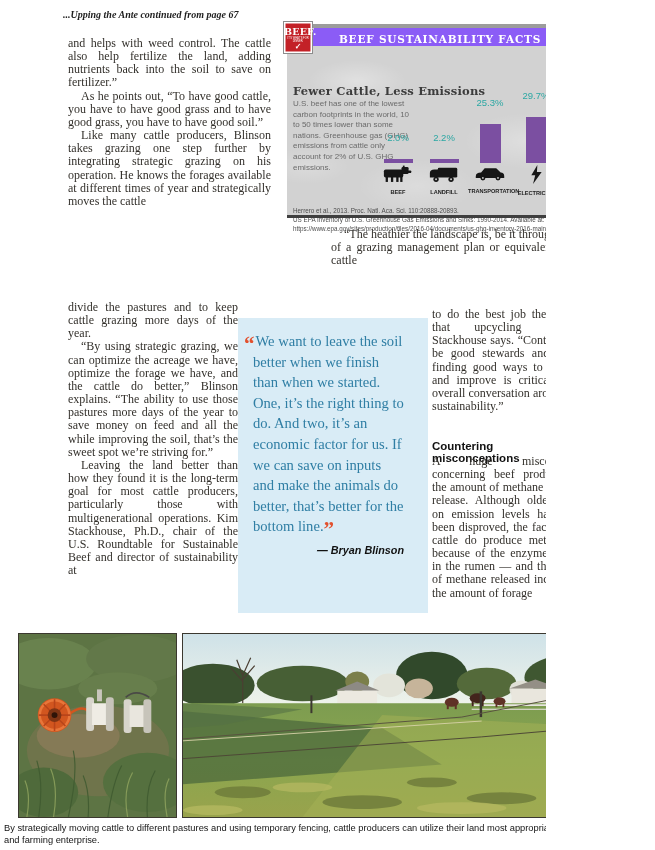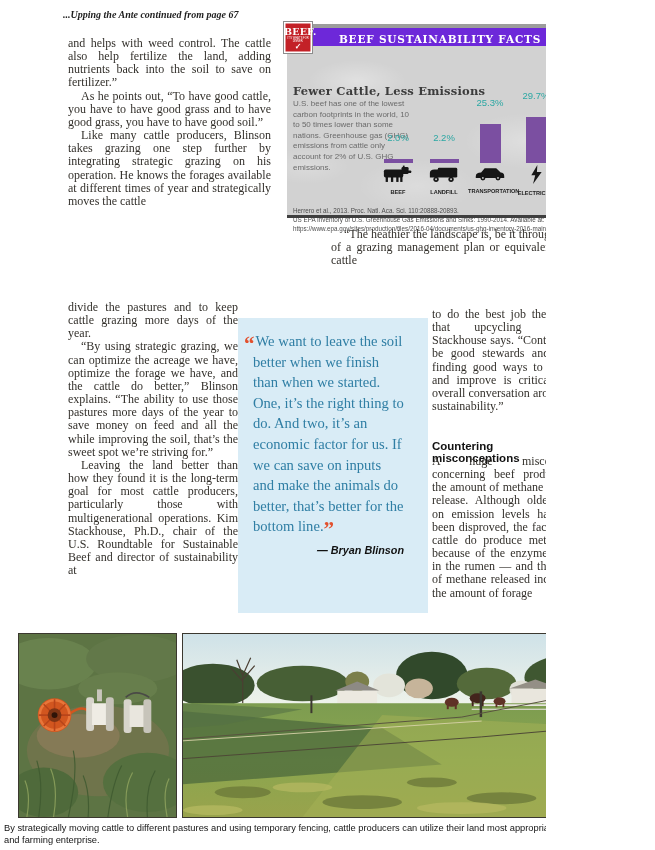--- a/index.html
+++ b/index.html
@@ -10,21 +10,21 @@
   
   .note{font-style:italic;font-weight:bold;font-size:10px;color:#1e1e1e;}
   .body-text{font-size:12px;line-height:13.15px;text-align:justify;}
   .body-text p{margin:0;}
   .body-text p.ind{text-indent:13px;}
   .subhead{font-family:"Liberation Sans",sans-serif;font-weight:bold;font-size:11.5px;color:#111;}
 
   
   .ig{left:287px;top:20px;width:366px;height:198px;}
   .ig-strip{left:10px;right:0;top:4px;height:22px;background:#9c9c9c;}
-  .ig-banner{left:14px;top:8px;width:296px;height:22px;background:#6d28d9;
+  .ig-banner{left:14px;top:8px;width:296px;height:22px;background:#8b5cf6;
              clip-path:polygon(0 0,93% 0,100% 50%,93% 100%,0 100%);
              display:flex;align-items:center;justify-content:center;}
   .ig-banner span{font-family:"DejaVu Serif",serif;font-weight:bold;font-size:10.5px;
                   color:#fff;letter-spacing:.8px;padding-right:18px;white-space:nowrap;}
   .ig-body{left:0;top:26px;width:366px;height:169px;background-color:#d2d2d2;
            background-image:
              radial-gradient(ellipse 70px 30px at 70px 35px, rgba(255,255,255,.32), transparent 70%),
              radial-gradient(ellipse 90px 40px at 240px 95px, rgba(255,255,255,.28), transparent 70%),
              radial-gradient(ellipse 70px 30px at 330px 50px, rgba(255,255,255,.28), transparent 70%),
              radial-gradient(ellipse 85px 38px at 130px 140px, rgba(255,255,255,.22), transparent 70%),

